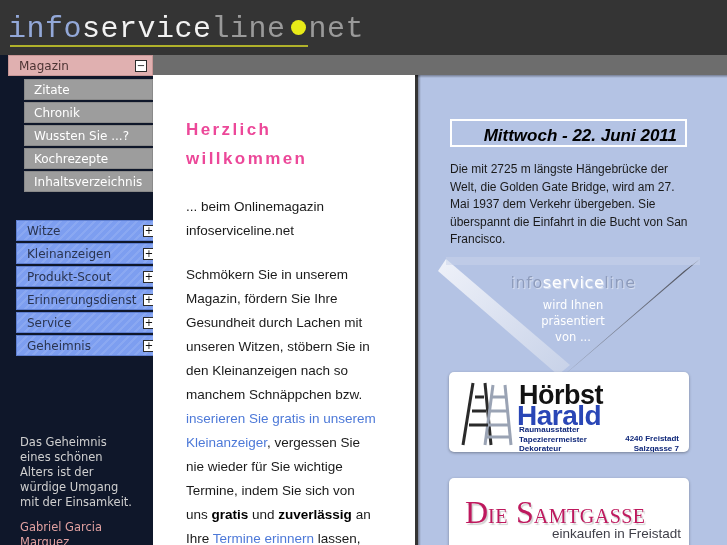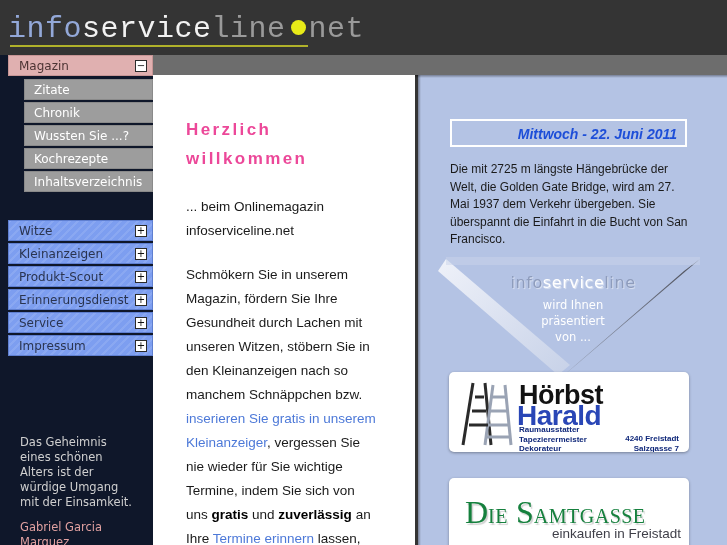--- a/index.html
+++ b/index.html
@@ -38,21 +38,21 @@
   .tgl{position:absolute;right:5px;top:4px;width:12px;height:12px;background:#ffffff;
         border:1px solid #2b2b2b;box-sizing:border-box;font-size:10px;line-height:10px;
         text-align:center;color:#111;font-family:"DejaVu Sans",sans-serif;cursor:pointer;}
 
   .submenu{position:absolute;left:24px;top:24px;width:129px;}
   .sub-item{position:relative;height:21px;margin-bottom:2px;background:#9d9d9d;
         border:1px solid #8a8a8a;box-sizing:border-box;cursor:pointer;}
   .sub-item span{position:absolute;left:9px;top:3px;font-size:12px;color:#ffffff;
         font-family:"DejaVu Sans",sans-serif;}
 
-  .menu-list{position:absolute;left:8px;top:165px;width:145px;}
+  .menu-list{position:absolute;left:16px;top:165px;width:145px;}
   .menu-item{position:relative;height:21px;margin-bottom:2px;background:#7d9ef0;
         border:1px solid #5f7fd0;box-sizing:border-box;cursor:pointer;
         background-image:repeating-linear-gradient(135deg,rgba(255,255,255,0.10) 0 2px,rgba(255,255,255,0) 2px 6px);}
   .menu-item .mlabel{position:absolute;left:10px;top:3px;font-size:12px;color:#2a3450;
         font-family:"DejaVu Sans",sans-serif;}
 
   .quote{position:absolute;left:20px;top:380px;width:118px;font-size:11.5px;line-height:15px;
         color:#cfcfcf;font-family:"DejaVu Sans",sans-serif;}
   .quote .author{color:#e0a0a0;margin-top:10px;display:block;}
 
@@ -69,22 +69,22 @@
 
   
   .rightcol{position:absolute;left:418px;top:75px;width:309px;height:470px;background:#b4c3e4;}
   .rc-topline{position:absolute;left:0;top:0;width:309px;height:3px;
         background:linear-gradient(to bottom,rgba(0,0,0,0.35),rgba(0,0,0,0));}
   .rc-leftline{position:absolute;left:0;top:0;width:3px;height:470px;
         background:linear-gradient(to right,rgba(0,0,0,0.35),rgba(0,0,0,0));}
 
   .datebox{position:absolute;left:32px;top:44px;width:237px;height:28px;
         border:2px solid #ffffff;box-sizing:border-box;}
-  .datebox span{position:absolute;right:8px;top:5px;font-size:14px;font-weight:bold;
-        font-style:italic;color:#1d4ed8;font-family:"Liberation Sans",sans-serif;}
+  .datebox span{position:absolute;right:8px;top:5px;font-size:17px;font-weight:bold;
+        font-style:italic;color:#000000;font-family:"Liberation Sans",sans-serif;}
 
   .rc-text{position:absolute;left:32px;top:86px;width:240px;font-size:12px;line-height:17.5px;
         color:#1a1a1a;font-family:"Liberation Sans",sans-serif;}
 
   
   .chev-wrap{position:absolute;left:20px;top:178px;width:270px;height:130px;}
   .chev-svg{position:absolute;left:0;top:0;}
   .chev-title{position:absolute;left:0;top:20px;width:270px;text-align:center;font-size:16px;
         letter-spacing:0.6px;color:#8e9cbc;font-family:"DejaVu Sans",sans-serif;
         text-shadow:1px 1px 1px rgba(255,255,255,0.55);}
@@ -101,21 +101,21 @@
   .ad1-h1{position:absolute;left:70px;top:8px;font-size:27px;font-weight:bold;color:#121212;
       letter-spacing:-0.5px;font-family:"Liberation Sans",sans-serif;}
   .ad1-h2{position:absolute;left:68px;top:28px;font-size:28px;font-weight:bold;color:#2946b6;
       letter-spacing:-0.5px;font-family:"Liberation Sans",sans-serif;}
   .ad1-l{position:absolute;left:70px;top:53px;font-size:8px;line-height:9.5px;font-weight:bold;
       color:#10287a;font-family:"Liberation Sans",sans-serif;}
   .ad1-r{position:absolute;right:10px;top:62px;font-size:8px;line-height:9.5px;font-weight:bold;
       color:#10287a;text-align:right;font-family:"Liberation Sans",sans-serif;}
 
   .ad2-title{position:absolute;left:16px;top:16px;font-family:"Liberation Serif",serif;
-      color:#15803d;white-space:nowrap;text-shadow:1.5px 1.5px 1px rgba(0,0,0,0.18);}
+      color:#be185d;white-space:nowrap;text-shadow:1.5px 1.5px 1px rgba(0,0,0,0.18);}
   .ad2-title .big{font-size:32px;}
   .ad2-title .small{font-size:20px;letter-spacing:0.5px;}
   .ad2-sub{position:absolute;left:103px;top:48px;font-size:13.5px;color:#3f3f48;
       font-family:"Liberation Sans",sans-serif;}
 </style>
 </head>
 <body>
 
 <div id="page">
 
@@ -169,21 +169,21 @@
       </div>
       <div class="menu-item">
         <span class="mlabel">Erinnerungsdienst</span>
         <span class="tgl">+</span>
       </div>
       <div class="menu-item">
         <span class="mlabel">Service</span>
         <span class="tgl">+</span>
       </div>
       <div class="menu-item">
-        <span class="mlabel">Impressum</span>
+        <span class="mlabel">Geheimnis</span>
         <span class="tgl">+</span>
       </div>
     </div>
 
     <div class="quote">
       <span>Das Geheimnis eines schönen Alters ist der würdige Umgang mit der Einsamkeit.</span>
       <span class="author">Gabriel Garcia Marquez</span>
     </div>
   </div>
 

